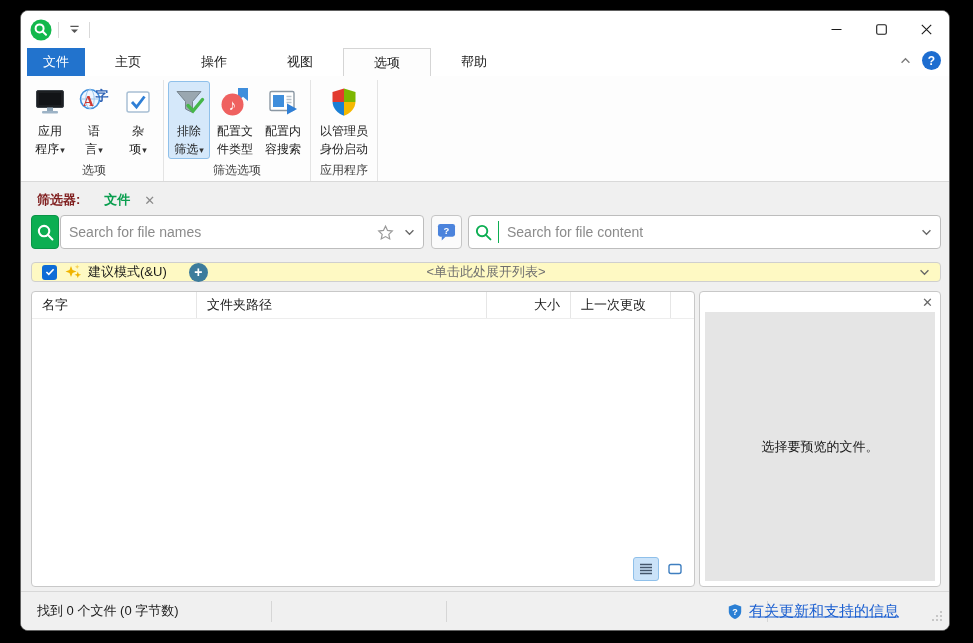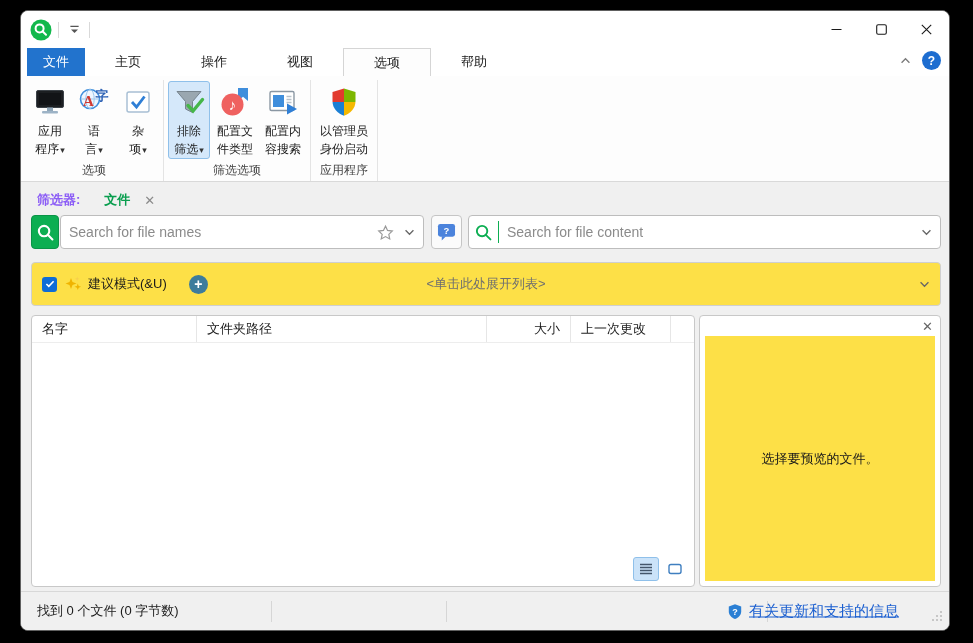--- a/index.html
+++ b/index.html
@@ -30,35 +30,35 @@
   .rbtn{ display:flex; flex-direction:column; align-items:center; padding:4px 4px 2px; margin:1px; border:1px solid transparent;
          border-radius:3px; font-size:12px; line-height:1.2; color:#1a1a1a; text-align:center; min-width:34px; }
   .rbtn.selected{ background:#d5e8fa; border-color:#8fc0ea; }
   .rbtn svg{ flex:none; }
   .rlabel{ margin-top:3px; white-space:nowrap; }
   .dda{ font-size:9px; color:#333; margin-left:1px; }
   .rgroup-label{ text-align:center; font-size:12px; color:#444; padding:2px 4px 4px; }
   
   .content{ flex:1; background:#f0f0f0; padding:5px 8px 0 10px; display:flex; flex-direction:column; min-height:0; }
   .filterbar{ height:26px; display:flex; align-items:center; gap:10px; padding-left:6px; font-size:13px; }
-  .filterbar .flabel{ color:#8b5cf6; font-weight:bold; }
+  .filterbar .flabel{ color:#7f1d1d; font-weight:bold; }
   .filter-tab{ color:#0a9e4f; font-weight:bold; margin-left:14px; }
   .filter-close{ color:#8a8a8a; font-size:13px; margin-left:4px; }
   .searchrow{ height:34px; display:flex; align-items:stretch; margin-top:2px; }
   .sbtn-green{ width:28px; background:#0cae52; border:1px solid #0a9447; border-radius:4px; display:flex; align-items:center; justify-content:center; flex:none; }
   .input-box{ background:#fff; border:1px solid #bdbdbd; border-radius:4px; display:flex; align-items:center; padding:0 8px; }
   .input-box input{ border:none; outline:none; flex:1; font-size:14px; color:#333; font-family:inherit; background:transparent; min-width:0; }
   .input-box input::placeholder{ color:#8b8b8b; opacity:1; }
   .name-input{ width:364px; margin-left:1px; }
   .help-bubble-btn{ width:31px; margin-left:7px; background:#fbfbfb; border:1px solid #c5c5c5; border-radius:4px;
                     display:flex; align-items:center; justify-content:center; flex:none; }
   .content-input{ flex:1; margin-left:6px; padding-left:5px; }
   .green-vsep{ width:1px; height:22px; background:#0cae52; margin:0 8px 0 5px; flex:none; }
   .iconpad{ display:flex; align-items:center; justify-content:center; flex:none; }
-  .suggestrow{ height:44px; margin-top:13px; background:#fde047; border:1px solid #cfcfcf; border-radius:4px;
+  .suggestrow{ height:20px; margin-top:13px; background:#fef9c3; border:1px solid #cfcfcf; border-radius:4px;
                display:flex; align-items:center; padding:0 10px; position:relative; font-size:13px; }
   .cb{ width:15px; height:15px; border-radius:3px; background:#0e6cd6; display:flex; align-items:center; justify-content:center; flex:none; }
   .suggest-label{ color:#1a1a1a; margin-left:6px; }
   .plus-btn{ width:19px; height:19px; border-radius:50%; background:#3d7c9c; color:#fff; display:flex; align-items:center;
              justify-content:center; margin-left:22px; font-size:14px; font-weight:bold; line-height:1; }
   .suggest-hint{ position:absolute; left:0; right:0; text-align:center; color:#6f6f6f; font-size:13px; pointer-events:none; }
   .suggest-chevron{ margin-left:auto; }
   
   .panels{ flex:1; display:flex; gap:4px; margin-top:9px; margin-bottom:4px; min-height:0; }
   .table-panel{ flex:1; background:#fff; border:1px solid #c8c8c8; border-radius:4px; display:flex; flex-direction:column; position:relative; overflow:hidden; }
@@ -66,21 +66,21 @@
   .th{ display:flex; align-items:center; padding:0 10px; border-right:1px solid #e6e6e6; }
   .th.c0{ width:165px; } .th.c1{ width:290px; } .th.c2{ width:84px; justify-content:flex-end; }
   .th.c3{ width:100px; } .th.c4{ flex:1; border-right:none; }
   .tbody{ flex:1; }
   .view-toggles{ position:absolute; right:6px; bottom:5px; display:flex; gap:3px; }
   .vt-btn{ width:26px; height:24px; border-radius:3px; display:flex; align-items:center; justify-content:center; border:1px solid transparent; }
   .vt-btn.selected{ background:#cbe3f9; border-color:#8fc0ea; }
   .preview-panel{ width:242px; background:#fff; border:1px solid #c8c8c8; border-radius:4px; position:relative;
                   display:flex; flex-direction:column; padding:20px 5px 5px; flex:none; }
   .preview-close{ position:absolute; top:3px; right:7px; color:#666; font-size:13px; }
-  .preview-inner{ flex:1; background:#fde047; display:flex; align-items:center; justify-content:center; }
+  .preview-inner{ flex:1; background:#e5e5e5; display:flex; align-items:center; justify-content:center; }
   .preview-msg{ font-size:13px; color:#1a1a1a; }
   
   .statusbar{ height:39px; background:#f0f0f0; border-top:1px solid #d8d8d8; position:relative; flex:none; font-size:13px; color:#1a1a1a; }
   .status-left{ position:absolute; left:16px; top:50%; transform:translateY(-50%); }
   .ssep{ position:absolute; top:9px; width:1px; height:21px; background:#d6d6d6; }
   .status-link{ position:absolute; right:50px; top:50%; transform:translateY(-50%); display:flex; align-items:center; gap:6px; }
   .status-link a{ color:#1b5fd0; font-size:15px; }
   .grip{ position:absolute; right:6px; bottom:5px; }
 </style>
 </head>

